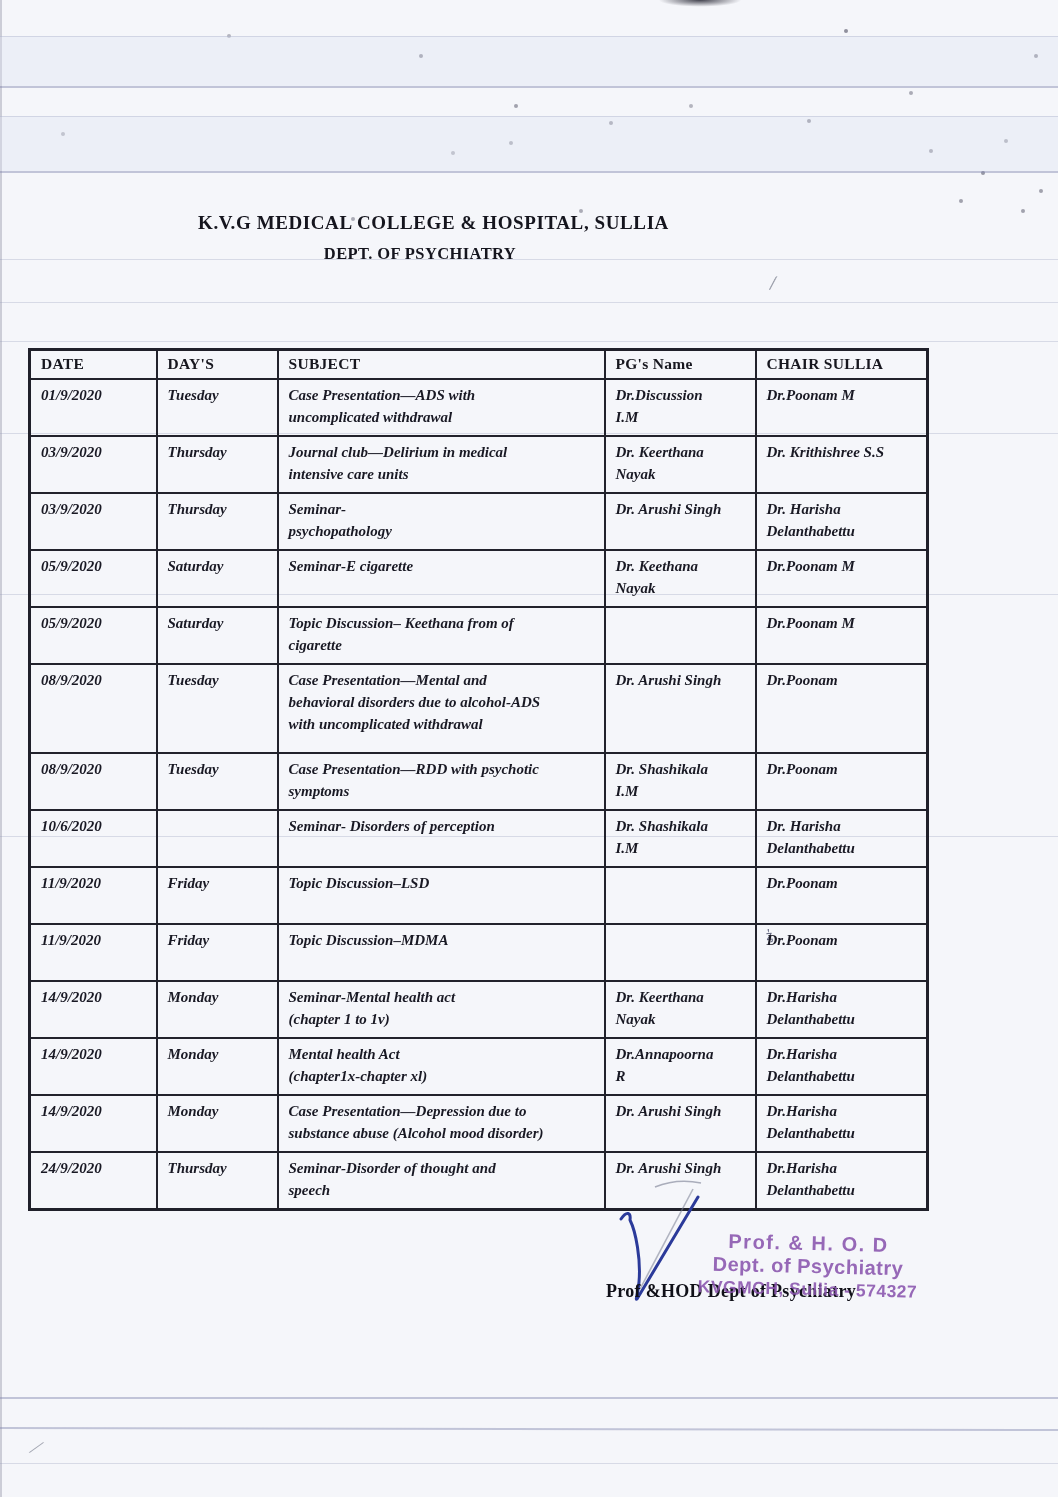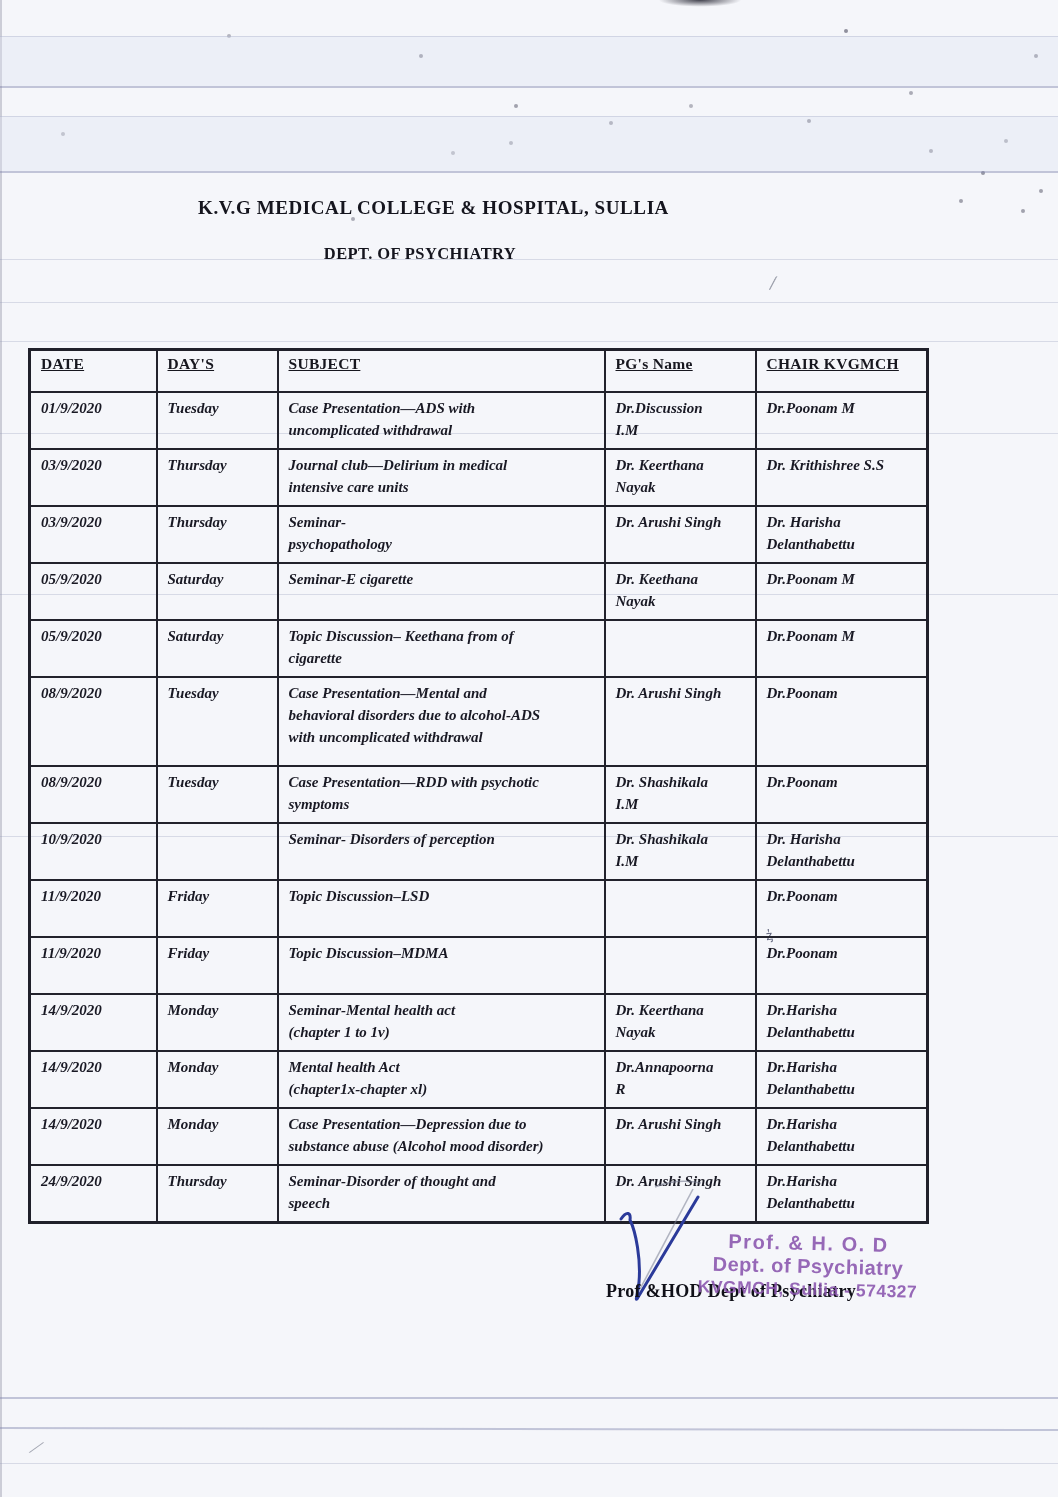--- a/index.html
+++ b/index.html
@@ -27,30 +27,30 @@
       910px 92px 0 1px rgba(60,60,80,.4), 1035px 55px 0 1px rgba(60,60,80,.5),
       228px 35px 0 1px rgba(60,60,80,.35), 580px 210px 0 1px rgba(60,60,80,.4),
       1040px 190px 0 1px rgba(60,60,80,.45), 690px 105px 0 1px rgba(60,60,80,.35);}
   .pencil-slash{position:absolute;left:772px;top:276px;width:9px;height:14px;
     border-left:2px solid rgba(120,125,140,.65);transform:skewX(-28deg);border-radius:2px;}
   .pencil-squiggle-bl{position:absolute;left:30px;top:1437px;font-size:18px;color:rgba(120,125,140,.65);
     transform:rotate(14deg);font-family:"DejaVu Sans",sans-serif;}
   .ink-mark-small{position:absolute;left:766px;top:928px;font-size:13px;color:rgba(55,60,90,.8);
     transform:rotate(-8deg);font-family:"DejaVu Sans",sans-serif;letter-spacing:-2px;}
   
-  .doc-title{position:absolute;left:198px;top:197px;font-size:19px;font-weight:bold;letter-spacing:.6px;color:#15151e;}
+  .doc-title{position:absolute;left:198px;top:212px;font-size:19px;font-weight:bold;letter-spacing:.6px;color:#15151e;}
   .doc-subtitles{position:absolute;left:150px;top:242px;width:540px;text-align:center;
     font-size:16.5px;font-weight:bold;letter-spacing:.4px;line-height:24px;color:#15151e;}
   .underlined{text-decoration:underline;text-decoration-thickness:2px;text-underline-offset:3px;}
   
   table.schedule{position:absolute;left:28px;top:348px;width:898px;border-collapse:collapse;table-layout:fixed;
     border:3px solid #20202a;}
   table.schedule th, table.schedule td{border:2px solid #22222c;vertical-align:top;
     padding:5px 8px 4px 10px;}
-  table.schedule th{height:20px;font-size:15.5px;font-weight:bold;letter-spacing:.3px;padding-top:4px;padding-bottom:16px;text-decoration:underline;}
+  table.schedule th{height:20px;font-size:15.5px;font-weight:bold;letter-spacing:.3px;padding-top:4px;padding-bottom:3px;}
   th.al{text-align:left;} th.ac{text-align:left;}
   table.schedule td{height:46px;font-size:15px;font-weight:bold;font-style:italic;line-height:1.45;color:#191924;}
   tr.row-tall td{height:78px;}
   .pre{white-space:pre-line;}
   
   .sig-svg{position:absolute;left:595px;top:1175px;}
   .stamp{position:absolute;left:693px;top:1232px;width:230px;text-align:center;
     font-family:"Liberation Sans",sans-serif;font-weight:bold;color:#8a55ae;opacity:.88;
     transform:rotate(1.4deg);line-height:23px;}
   .stamp .l1{font-size:20px;letter-spacing:1.5px;}
@@ -95,21 +95,21 @@
       <col style="width:327px">
       <col style="width:151px">
       <col style="width:172px">
     </colgroup>
   <thead>
     <tr>
       <th class="al">DATE</th>
       <th class="al">DAY'S</th>
       <th class="ac">SUBJECT</th>
       <th class="ac">PG's Name</th>
-      <th class="ac">CHAIR KVGMCH</th>
+      <th class="ac">CHAIR SULLIA</th>
     </tr>
   </thead>
   <tbody>
     <tr>
       <td><span class="pre">01/9/2020</span></td>
       <td><span class="pre">Tuesday</span></td>
       <td><span class="pre">Case Presentation—ADS with
 uncomplicated withdrawal</span></td>
       <td><span class="pre">Dr.Discussion
 I.M</span></td>
@@ -161,21 +161,21 @@
     <tr>
       <td><span class="pre">08/9/2020</span></td>
       <td><span class="pre">Tuesday</span></td>
       <td><span class="pre">Case Presentation—RDD with psychotic
 symptoms</span></td>
       <td><span class="pre">Dr. Shashikala
 I.M</span></td>
       <td><span class="pre">Dr.Poonam</span></td>
     </tr>
     <tr>
-      <td><span class="pre">10/9/2020</span></td>
+      <td><span class="pre">10/6/2020</span></td>
       <td><span class="pre"></span></td>
       <td><span class="pre">Seminar- Disorders of perception</span></td>
       <td><span class="pre">Dr. Shashikala
 I.M</span></td>
       <td><span class="pre">Dr. Harisha
 Delanthabettu</span></td>
     </tr>
     <tr>
       <td><span class="pre">11/9/2020</span></td>
       <td><span class="pre">Friday</span></td>

